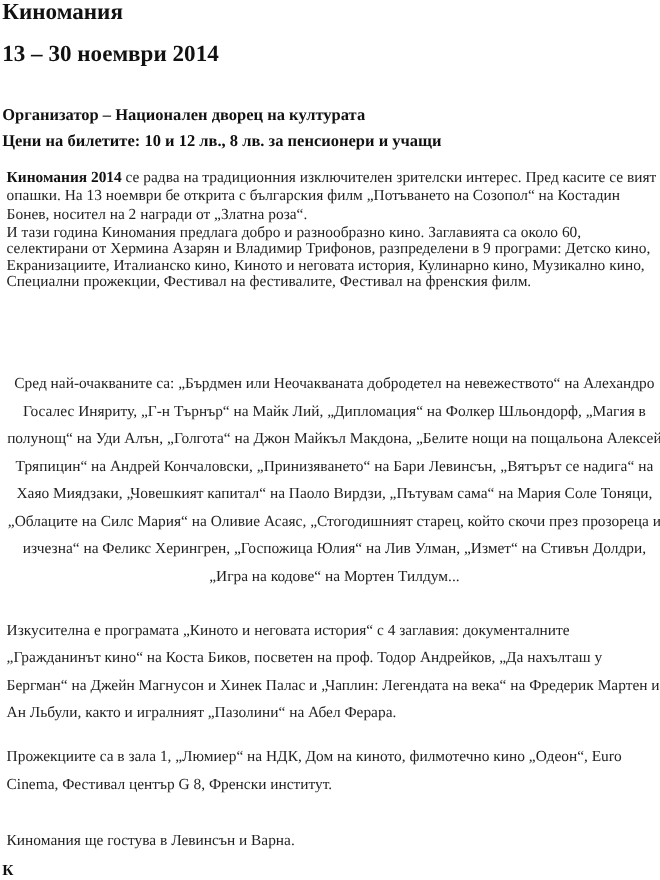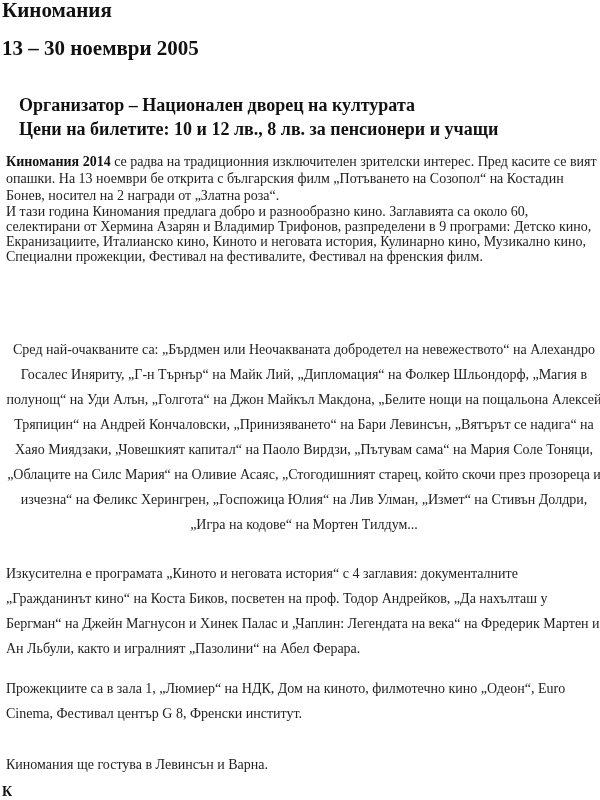--- a/index.html
+++ b/index.html
@@ -5,39 +5,39 @@
     html, body { margin: 0; padding: 0; background: #ffffff; }
     body {
       width: 600px; height: 800px; overflow: hidden; position: relative;
       font-family: "Liberation Serif", "DejaVu Serif", serif;
       color: #111;
     }
     .doc { position: absolute; left: 2px; top: 0; width: 596px; }
     .h1 { font-weight: bold; font-size: 21px; line-height: 24px; margin: 0; position: absolute; left: 0; }
     .title { top: -2px; }
     .date { top: 36px; }
-    .meta { position: absolute; left: 17px; font-weight: bold; font-size: 18px; line-height: 18px; margin: 0; white-space: nowrap; }
+    .meta { position: absolute; left: 0; font-weight: bold; font-size: 15px; line-height: 18px; margin: 0; white-space: nowrap; }
     .org { top: 96px; }
     .prices { top: 120px; }
     .p { position: absolute; left: 4px; width: 596px; font-size: 14px; margin: 0; color: #222; }
     .p1 { top: 153px; line-height: 17px; }
     .p1b { top: 204px; line-height: 15px; }
     .p2 { top: 337px; line-height: 25px; text-align: center; }
     .p3 { top: 561px; line-height: 25px; }
     .p4 { top: 676px; line-height: 25px; }
     .p5 { top: 752px; line-height: 25px; }
     .trail { position: absolute; left: 0; top: 783px; font-weight: bold; font-size: 14px; line-height: 18px; margin: 0; }
     b { font-weight: bold; color: #111; }
   </style>
 </head>
 <body>
 
 <div class="doc">
   <h1 class="h1 title">Киномания</h1>
-  <h2 class="h1 date">13 – 30 ноември 2005</h2>
+  <h2 class="h1 date">13 – 30 ноември 2014</h2>
 
   <p class="meta org">Организатор – Национален дворец на културата</p>
   <p class="meta prices">Цени на билетите: 10 и 12 лв., 8 лв. за пенсионери и учащи</p>
 
   <p class="p p1"><b>Киномания 2014</b><span> се радва на традиционния изключителен зрителски интерес. Пред касите се вият опашки. На 13 ноември бе открита с българския филм „Потъването на Созопол“ на Костадин Бонев, носител на 2 награди от „Златна роза“.</span></p>
 
   <p class="p p1b">И тази година Киномания предлага добро и разнообразно кино. Заглавията са около 60, селектирани от Хермина Азарян и Владимир Трифонов, разпределени в 9 програми: Детско кино, Екранизациите, Италианско кино, Киното и неговата история, Кулинарно кино, Музикално кино, Специални прожекции, Фестивал на фестивалите, Фестивал на френския филм.</p>
 
   <p class="p p2">Сред най-очакваните са: „Бърдмен или Неочакваната добродетел на невежеството“ на Алехандро Госалес Иняриту, „Г-н Търнър“ на Майк Лий, „Дипломация“ на Фолкер Шльондорф, „Магия в полунощ“ на Уди Алън, „Голгота“ на Джон Майкъл Макдона, „Белите нощи на пощальона Алексей Тряпицин“ на Андрей Кончаловски, „Принизяването“ на Бари Левинсън, „Вятърът се надига“ на Хаяо Миядзаки, „Човешкият капитал“ на Паоло Вирдзи, „Пътувам сама“ на Мария Соле Тоняци, „Облаците на Силс Мария“ на Оливие Асаяс, „Стогодишният старец, който скочи през прозореца и изчезна“ на Феликс Херингрен, „Госпожица Юлия“ на Лив Улман, „Измет“ на Стивън Долдри, „Игра на кодове“ на Мортен Тилдум...</p>
 

